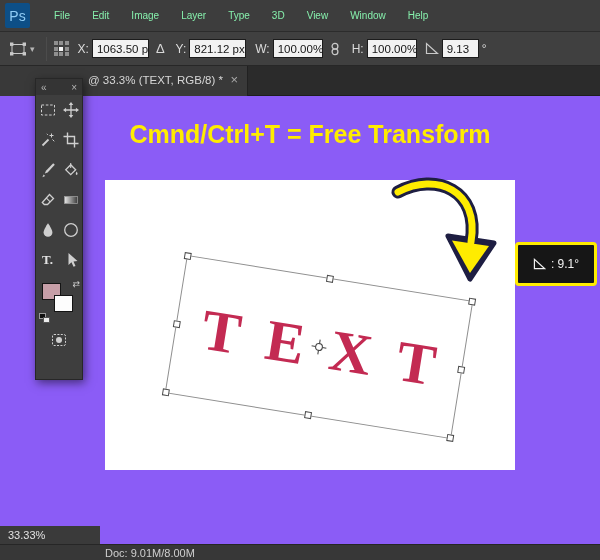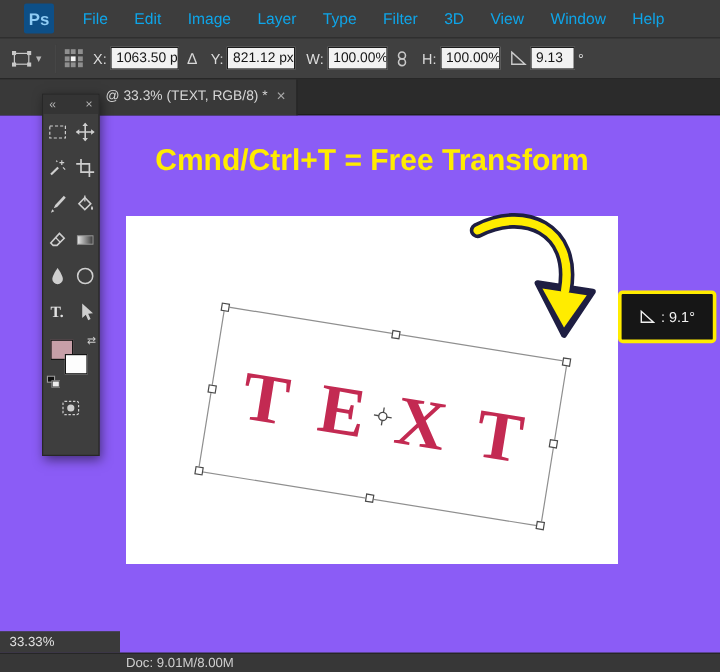--- a/index.html
+++ b/index.html
@@ -2,24 +2,24 @@
 <html style="--yellow: #ffec00; --crimson: #c32a52; --ps_logo_bg: #0d4f87; --ps_logo_text: #8fccf5; --swatch_pink: #c79fa8;"><head>
 <meta charset="utf-8">
 <style>
   * { box-sizing: border-box; margin: 0; padding: 0; }
   body { background: #555; font-family: "Liberation Sans", sans-serif; }
   #app { position: relative; width: 600px; height: 560px; background: #232323; overflow: hidden; }
 
   
   .menubar { position: absolute; top: 0; left: 0; width: 600px; height: 32px; background: #3d3d3d;
              border-bottom: 1px solid #2c2c2c; display: flex; align-items: center; z-index: 8; }
-  .ps-logo { width: 25px; height: 25px; margin: 0 13px 0 20px; background: var(--ps_logo_bg);
-             color: var(--ps_logo_text); font-weight: bold; font-size: 14px; display: flex;
+  .ps-logo { width: 25px; height: 25px; margin: 0 13px 0 5px; background: var(--ps_logo_bg);
+             color: var(--ps_logo_text); font-weight: normal; font-size: 14px; display: flex;
              align-items: center; justify-content: center; border-radius: 2px; }
-  .menu-item { color: #0ea5e9; font-size: 13px; padding: 4px 11px; height: 32px; display: flex; align-items: center; cursor: default; }
+  .menu-item { color: #86efac; font-size: 10px; padding: 4px 11px; height: 32px; display: flex; align-items: center; cursor: default; }
 
   
   .optionsbar { position: absolute; top: 32px; left: 0; width: 600px; height: 34px; background: #404040;
                 border-bottom: 1px solid #272727; display: flex; align-items: center; font-size: 12px;
                 color: #d9d9d9; z-index: 8; }
   .opt-icon { margin-left: 8px; display: flex; align-items: center; }
   .caret { color: #b5b5b5; font-size: 9px; margin: 0 4px 0 2px; }
   .vsep { width: 1px; height: 24px; background: #2d2d2d; border-right: 1px solid #4c4c4c; margin: 0 7px; }
   .refgrid { display: grid; grid-template-columns: repeat(3,4px); grid-auto-rows: 4px; gap: 1.5px; }
   .refgrid span { background: #8f8f8f; }
@@ -97,21 +97,20 @@
 
 <div id="app">
 
   <div class="menubar">
     <div class="ps-logo">Ps</div>
     <div class="menu-item">File</div>
     <div class="menu-item">Edit</div>
     <div class="menu-item">Image</div>
     <div class="menu-item">Layer</div>
     <div class="menu-item">Type</div>
-    <div class="menu-item">Filter</div>
     <div class="menu-item">3D</div>
     <div class="menu-item">View</div>
     <div class="menu-item">Window</div>
     <div class="menu-item">Help</div>
   </div>
 
   <div class="optionsbar">
     <span class="opt-icon">
       <svg width="20" height="16" viewBox="0 0 20 16">
         <rect x="4" y="3.5" width="12" height="9" fill="none" stroke="#c9c9c9" stroke-width="1"></rect>

